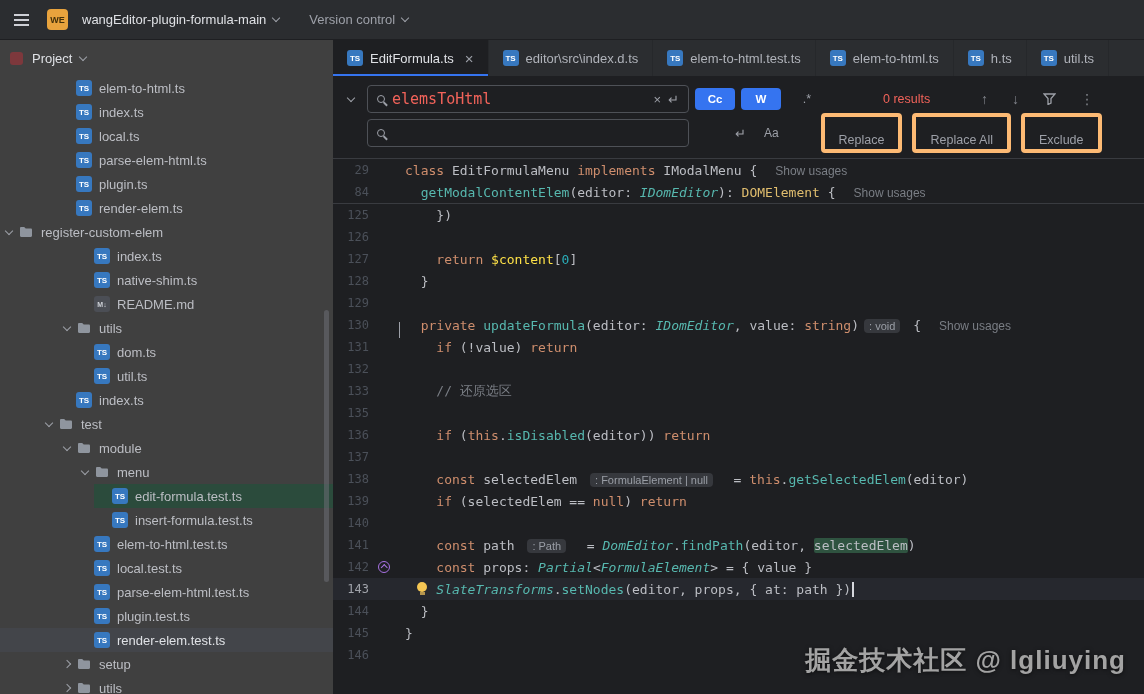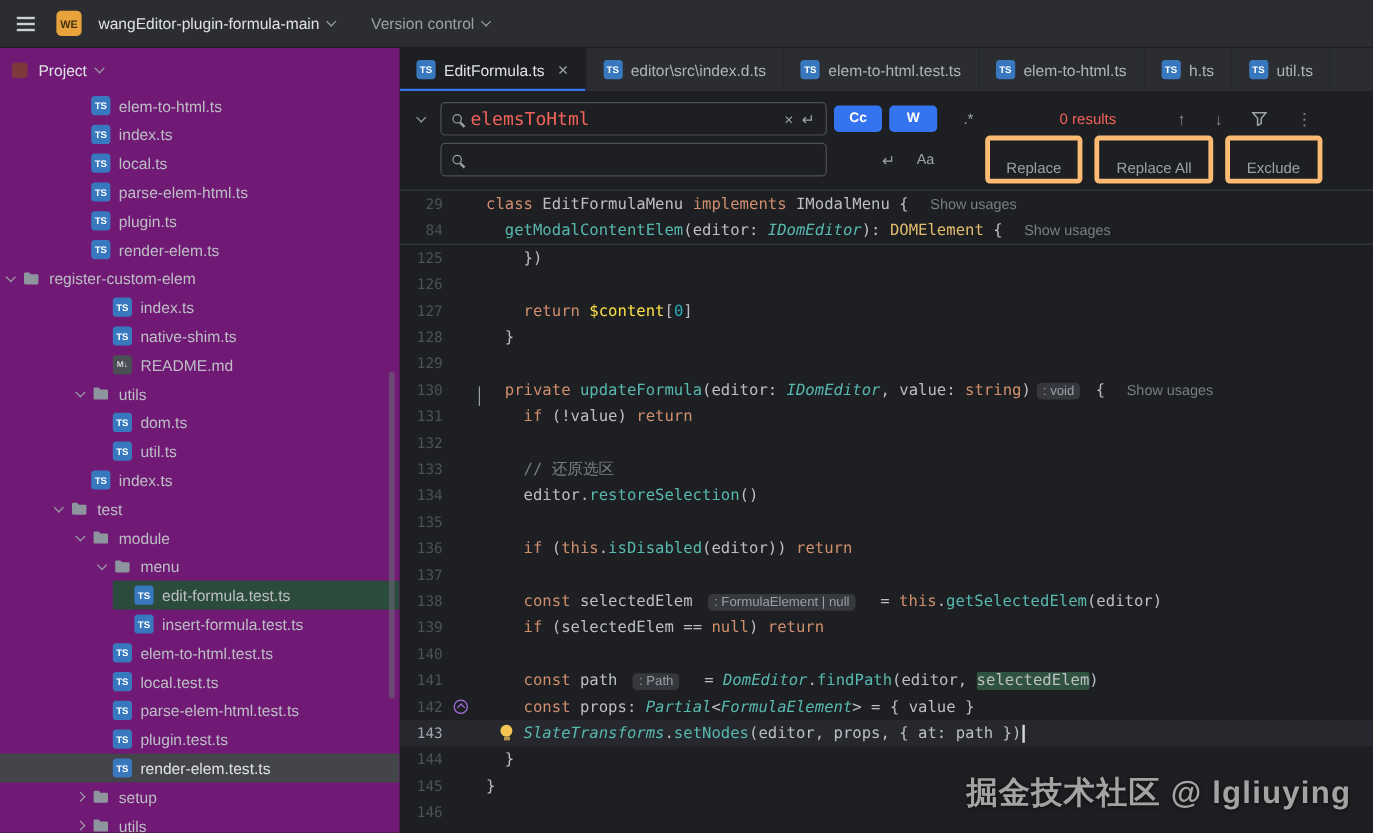--- a/index.html
+++ b/index.html
@@ -16,21 +16,21 @@
   .burger i { display:block; width:15px; height:2px; background:#ced0d6; }
   .logo { width:21px; height:21px; border-radius:4px; background:#e8a33d; color:#42300a;
     font-weight:bold; font-size:9px; display:flex; align-items:center; justify-content:center; margin-right:8px;}
   .tb-item { display:flex; align-items:center; gap:7px; color:#dfe1e5; padding:0 6px; height:26px; border-radius:4px;}
   .tb-item.dim { color:#9da0a8; margin-left:18px; }
   .chev { width:6px; height:6px; border-right:1.5px solid #9da0a8; border-bottom:1.5px solid #9da0a8;
     transform:rotate(45deg); margin-top:-3px; flex:none;}
   .chev.right { transform:rotate(-45deg); margin-top:0; }
   
   .app { display:flex; height:654px; }
-  .left { width:333px; min-width:333px; background:#701a75; position:relative; overflow:hidden; }
+  .left { width:333px; min-width:333px; background:#404040; position:relative; overflow:hidden; }
   .phead { height:36px; display:flex; align-items:center; gap:9px; padding:0 10px; }
   .pticon { width:13px; height:13px; border-radius:3px; background:#7d383c; flex:none;}
   .ptitle { color:#dfe1e5; display:flex; gap:8px; align-items:center; }
   .tree { font-size:13px; }
   .trow { height:24px; display:flex; align-items:center; white-space:nowrap; color:#bcbec4; }
   .trow.selected { background:#43454a; color:#dfe1e5; }
   .trow-inner { flex:1; display:flex; align-items:center; height:100%; min-width:0; }
   .trow.match .trow-inner { background:#2b4b3c; }
   .tcell { width:18px; display:flex; justify-content:center; align-items:center; flex:none; }
   .ticon { width:16px; height:16px; flex:none; margin-right:7px; border-radius:3px;
@@ -485,25 +485,20 @@
           <span class="lnum">132</span>
           <span class="gut"></span>
           <span class="ltext"></span>
         </div>
         <div class="cline">
           <span class="lnum">133</span>
           <span class="gut"></span>
           <span class="ltext"><span class="s-cmt">    // 还原选区</span></span>
         </div>
         <div class="cline">
-          <span class="lnum">134</span>
-          <span class="gut"></span>
-          <span class="ltext"><span class="s-def">    editor.</span><span class="s-fn">restoreSelection</span><span class="s-def">()</span></span>
-        </div>
-        <div class="cline">
           <span class="lnum">135</span>
           <span class="gut"></span>
           <span class="ltext"></span>
         </div>
         <div class="cline">
           <span class="lnum">136</span>
           <span class="gut"></span>
           <span class="ltext"><span class="s-def">    </span><span class="s-kw">if</span><span class="s-def"> (</span><span class="s-kw">this</span><span class="s-def">.</span><span class="s-fn">isDisabled</span><span class="s-def">(editor)) </span><span class="s-kw">return</span></span>
         </div>
         <div class="cline">

